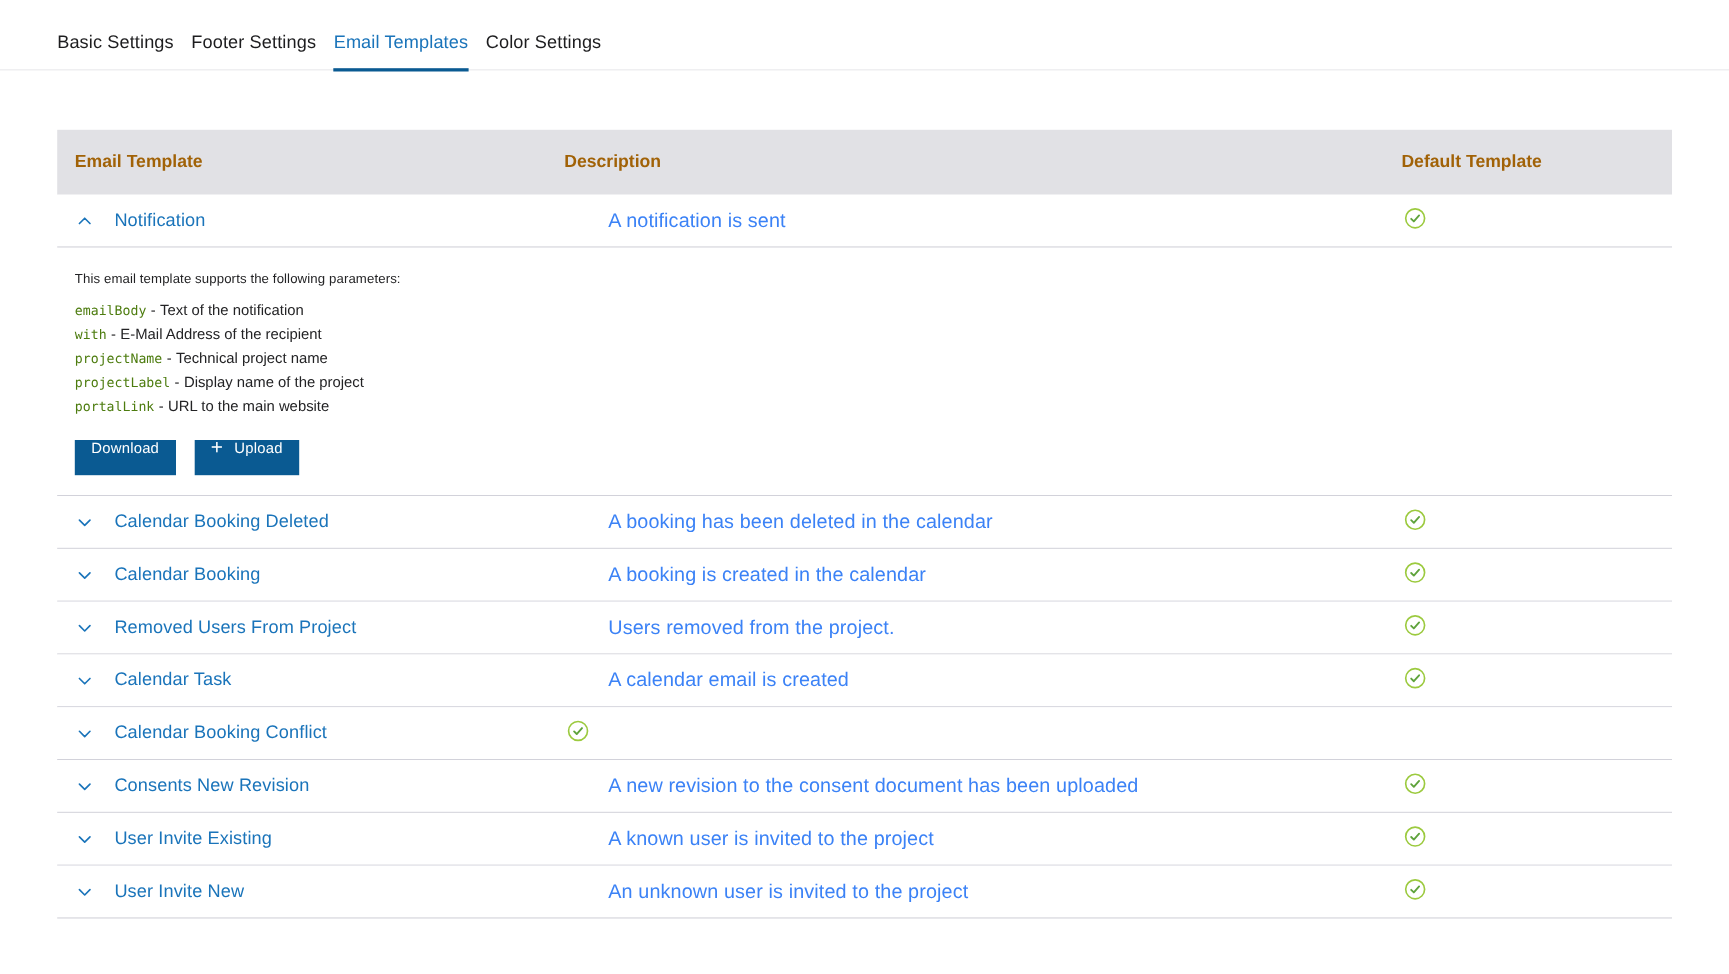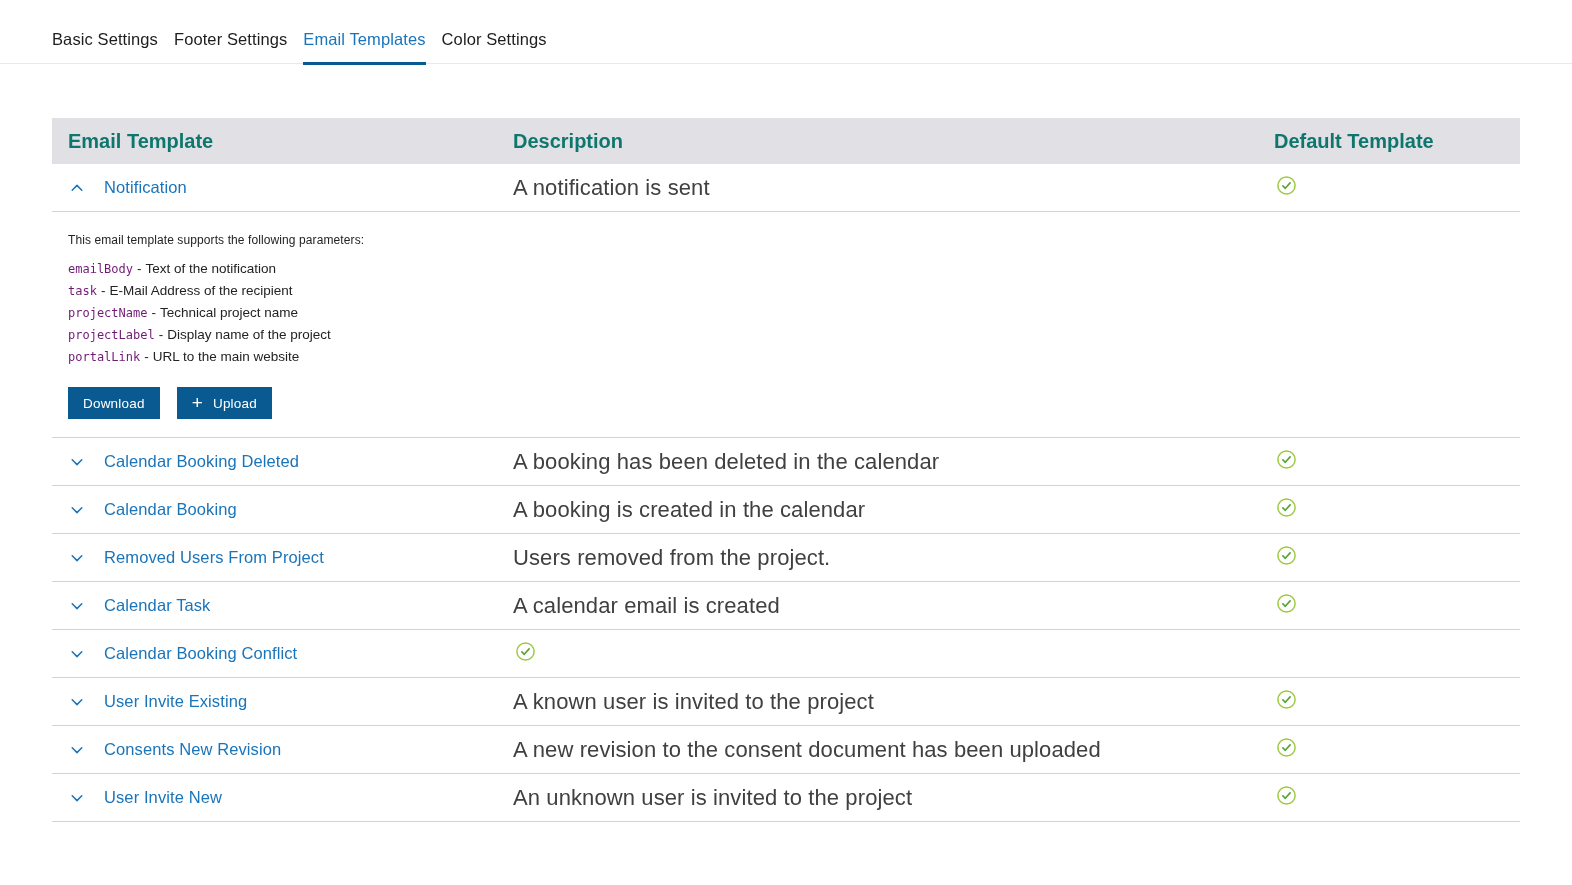--- a/index.html
+++ b/index.html
@@ -33,52 +33,52 @@
     padding:0 0 13px 0; letter-spacing:.1px;
     border-bottom:3px solid transparent;
     margin-bottom:-2px;
   }
   .tab.active { color:var(--accent); border-bottom-color:var(--dark-blue); }
 
   
   .tablewrap { margin:54px 52px 0 52px; }
   .grid-cols { display:grid; grid-template-columns:461px 761px 246px; align-items:center; }
   .thead {
-    background:var(--header-bg); height:46px;
-    font-weight:bold; font-size:20px; color:#0f766e;
+    background:var(--header-bg); height:59px;
+    font-weight:bold; font-size:16px; color:#a16207;
   }
   .thead .th:first-child { padding-left:16px; }
   .trow { height:48px; border-bottom:1px solid var(--border); background:#fff; }
   .cell-name { display:flex; align-items:center; padding-left:16px; }
   .chev {
     width:18px; height:18px; display:inline-flex; align-items:center; justify-content:center;
     cursor:pointer; flex:0 0 auto;
   }
   .chev svg { display:block; }
   .chev.down svg { transform:rotate(180deg); }
   .rowlink {
     margin-left:18px; color:var(--accent); font-size:16.5px;
     text-decoration:none; cursor:pointer; letter-spacing:.1px;
   }
-  .cell-desc { font-size:22px; color:#404040; letter-spacing:.1px; }
+  .cell-desc { font-size:18px; color:#3b82f6; letter-spacing:.1px;margin-left:40px; }
   .cell-default { padding-left:2px; }
   .checkicon { display:inline-flex; width:21px; height:21px; }
 
   
   .details { padding:21px 0 18px 16px; border-bottom:1px solid var(--border); }
   .details .intro { font-size:12px; color:#232325; margin-bottom:11px; letter-spacing:.1px; }
   .param { line-height:21px; font-size:13.5px; color:#232325; }
-  .param .pname { font-family:"DejaVu Sans Mono","Liberation Mono",monospace; font-size:12px; color:#701a75; }
+  .param .pname { font-family:"DejaVu Sans Mono","Liberation Mono",monospace; font-size:12px; color:#4d7c0f; }
   .param .psep { padding:0 4px; }
   .btnrow { display:flex; gap:17px; margin-top:19px; }
   .btn {
     height:32px; background:var(--dark-blue); color:#fff;
     border:none; border-radius:0; cursor:pointer;
     font-family:inherit; font-size:13.5px; letter-spacing:.2px;
-    padding:0 15px; display:inline-flex; align-items:center; gap:10px;
+    padding:0 15px; display:inline-flex; align-items:flex-start; gap:10px;
   }
   .btn .plus { font-size:19px; font-weight:300; line-height:1; margin-top:-2px; }
 </style>
 </head>
 <body>
 
 <nav class="tabs" id="tabbar">
     <button class="tab">Basic Settings</button>
     <button class="tab">Footer Settings</button>
     <button class="tab active">Email Templates</button>
@@ -108,21 +108,21 @@
           <circle cx="10.5" cy="10.5" r="8.6" stroke="#9cca3f" stroke-width="1.5"></circle>
           <path d="M6.9 10.9 L9.3 13.3 L14.1 7.9" stroke="#5fa33c" stroke-width="1.7" stroke-linecap="round" stroke-linejoin="round"></path>
         </svg>
       </span>
     </div>
   </div>
       <div class="details">
     <p class="intro">This email template supports the following parameters:</p>
     <div class="params">
           <div class="param"><code class="pname">emailBody</code><span class="psep">-</span><span class="pdesc">Text of the notification</span></div>
-          <div class="param"><code class="pname">task</code><span class="psep">-</span><span class="pdesc">E-Mail Address of the recipient</span></div>
+          <div class="param"><code class="pname">with</code><span class="psep">-</span><span class="pdesc">E-Mail Address of the recipient</span></div>
           <div class="param"><code class="pname">projectName</code><span class="psep">-</span><span class="pdesc">Technical project name</span></div>
           <div class="param"><code class="pname">projectLabel</code><span class="psep">-</span><span class="pdesc">Display name of the project</span></div>
           <div class="param"><code class="pname">portalLink</code><span class="psep">-</span><span class="pdesc">URL to the main website</span></div>
         </div>
     <div class="btnrow">
       <button class="btn">
         <span class="btn-label">Download</span>
       </button>
       <button class="btn">
         <span class="plus">+</span>
@@ -224,58 +224,58 @@
       </span>
     </div>
   </div>
       <div class="trow grid-cols">
     <div class="cell-name">
       <span class="chev down">
         <svg width="16" height="16" viewBox="0 0 16 16" fill="none">
           <path d="M3.2 10.2 L8 5.4 L12.8 10.2" stroke="#1a74ba" stroke-width="1.5" stroke-linecap="round" stroke-linejoin="round"></path>
         </svg>
       </span>
+      <a class="rowlink">Consents New Revision</a>
+    </div>
+    <div class="cell-desc">A new revision to the consent document has been uploaded</div>
+    <div class="cell-default">
+      <span class="checkicon">
+        <svg width="21" height="21" viewBox="0 0 21 21" fill="none">
+          <circle cx="10.5" cy="10.5" r="8.6" stroke="#9cca3f" stroke-width="1.5"></circle>
+          <path d="M6.9 10.9 L9.3 13.3 L14.1 7.9" stroke="#5fa33c" stroke-width="1.7" stroke-linecap="round" stroke-linejoin="round"></path>
+        </svg>
+      </span>
+    </div>
+  </div>
+      <div class="trow grid-cols">
+    <div class="cell-name">
+      <span class="chev down">
+        <svg width="16" height="16" viewBox="0 0 16 16" fill="none">
+          <path d="M3.2 10.2 L8 5.4 L12.8 10.2" stroke="#1a74ba" stroke-width="1.5" stroke-linecap="round" stroke-linejoin="round"></path>
+        </svg>
+      </span>
       <a class="rowlink">User Invite Existing</a>
     </div>
     <div class="cell-desc">A known user is invited to the project</div>
     <div class="cell-default">
       <span class="checkicon">
         <svg width="21" height="21" viewBox="0 0 21 21" fill="none">
           <circle cx="10.5" cy="10.5" r="8.6" stroke="#9cca3f" stroke-width="1.5"></circle>
           <path d="M6.9 10.9 L9.3 13.3 L14.1 7.9" stroke="#5fa33c" stroke-width="1.7" stroke-linecap="round" stroke-linejoin="round"></path>
         </svg>
       </span>
     </div>
   </div>
       <div class="trow grid-cols">
     <div class="cell-name">
       <span class="chev down">
         <svg width="16" height="16" viewBox="0 0 16 16" fill="none">
           <path d="M3.2 10.2 L8 5.4 L12.8 10.2" stroke="#1a74ba" stroke-width="1.5" stroke-linecap="round" stroke-linejoin="round"></path>
         </svg>
       </span>
-      <a class="rowlink">Consents New Revision</a>
-    </div>
-    <div class="cell-desc">A new revision to the consent document has been uploaded</div>
-    <div class="cell-default">
-      <span class="checkicon">
-        <svg width="21" height="21" viewBox="0 0 21 21" fill="none">
-          <circle cx="10.5" cy="10.5" r="8.6" stroke="#9cca3f" stroke-width="1.5"></circle>
-          <path d="M6.9 10.9 L9.3 13.3 L14.1 7.9" stroke="#5fa33c" stroke-width="1.7" stroke-linecap="round" stroke-linejoin="round"></path>
-        </svg>
-      </span>
-    </div>
-  </div>
-      <div class="trow grid-cols">
-    <div class="cell-name">
-      <span class="chev down">
-        <svg width="16" height="16" viewBox="0 0 16 16" fill="none">
-          <path d="M3.2 10.2 L8 5.4 L12.8 10.2" stroke="#1a74ba" stroke-width="1.5" stroke-linecap="round" stroke-linejoin="round"></path>
-        </svg>
-      </span>
       <a class="rowlink">User Invite New</a>
     </div>
     <div class="cell-desc">An unknown user is invited to the project</div>
     <div class="cell-default">
       <span class="checkicon">
         <svg width="21" height="21" viewBox="0 0 21 21" fill="none">
           <circle cx="10.5" cy="10.5" r="8.6" stroke="#9cca3f" stroke-width="1.5"></circle>
           <path d="M6.9 10.9 L9.3 13.3 L14.1 7.9" stroke="#5fa33c" stroke-width="1.7" stroke-linecap="round" stroke-linejoin="round"></path>
         </svg>
       </span>

